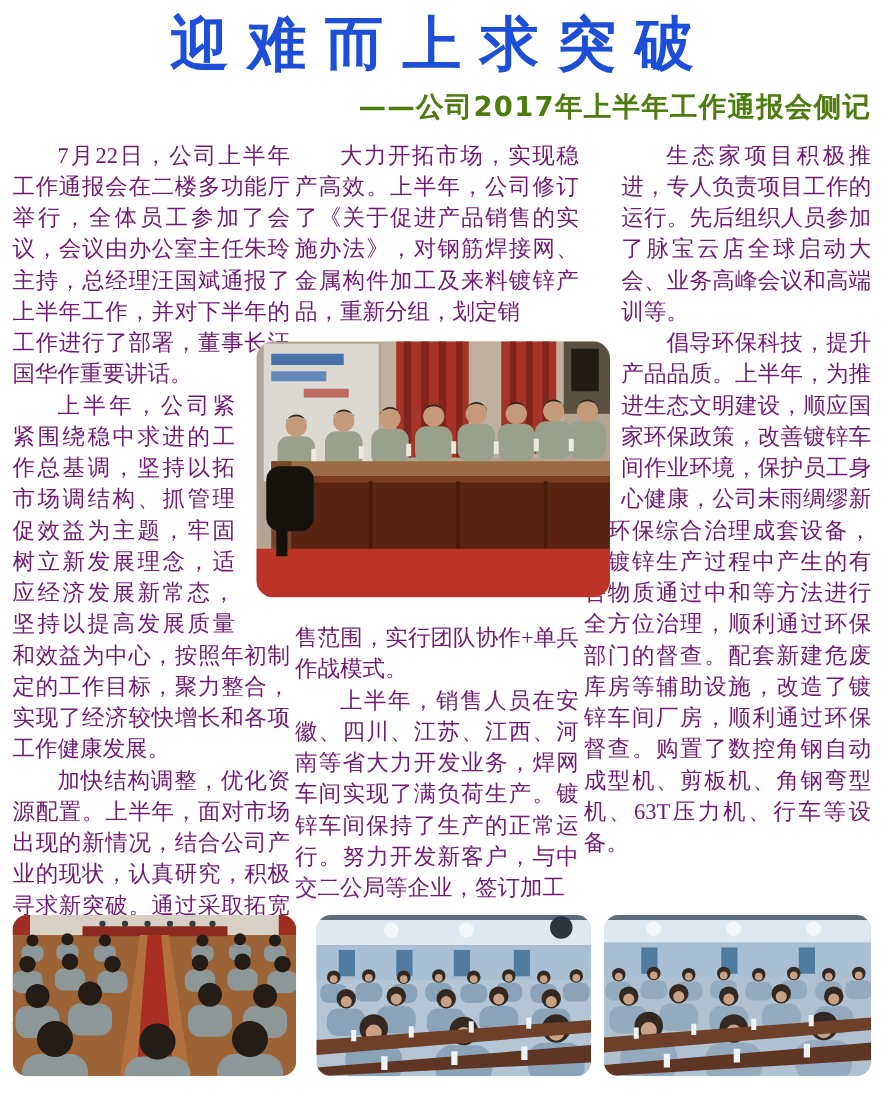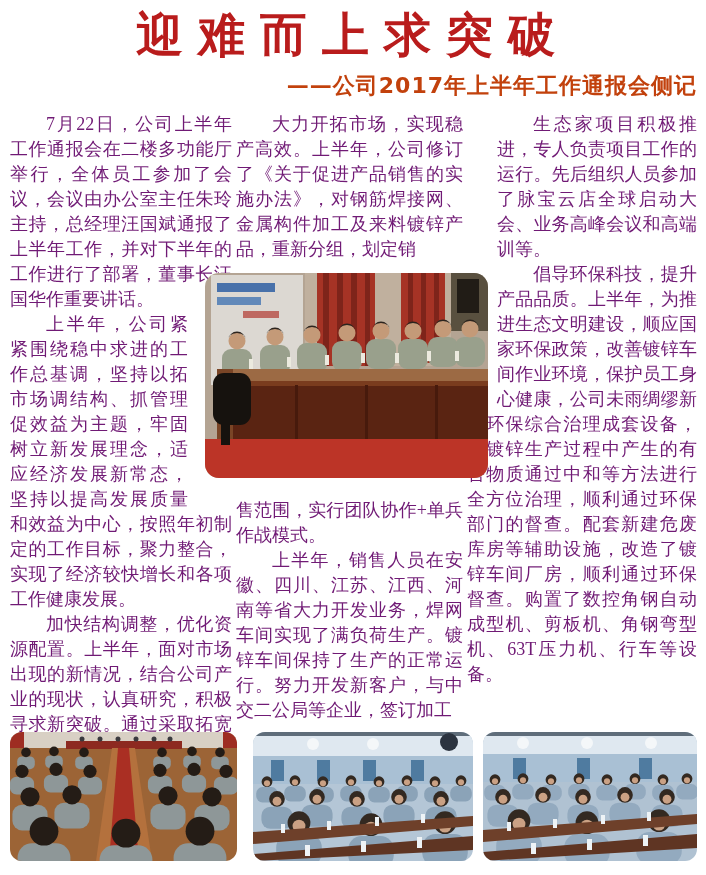--- a/index.html
+++ b/index.html
@@ -4,27 +4,27 @@
 <style>
   html,body { margin:0; padding:0; background:#ffffff; }
   .page {
     position:relative; width:706px; height:875px; background:#ffffff;
     overflow:hidden;
     font-family:"Liberation Serif","DejaVu Serif",serif;
   }
   .headline {
     position:absolute; top:4px; left:0; width:706px; text-align:center;
     font-family:"DejaVu Sans","Liberation Sans",sans-serif;
-    font-weight:900; font-size:47px; letter-spacing:15px; color:#b91c1c;
+    font-weight:900; font-size:47px; letter-spacing:15px; color:#1d4ed8;
     white-space:nowrap;
   }
   .subhead {
     position:absolute; top:71px; right:9px;
     font-family:"DejaVu Sans","Liberation Sans",sans-serif;
-    font-weight:700; font-size:22px; color:#c2410c; letter-spacing:1px;
+    font-weight:700; font-size:22px; color:#4d7c0f; letter-spacing:1px;
   }
   .cols {
     position:absolute; left:10px; top:112px; width:687px;
     display:grid; grid-template-columns:222px 227px 230px; column-gap:4px;
   }
   .col { font-size:18px; line-height:25px; text-align:justify; color:#701a75; }
   .para { margin:0; }
   .indent { text-indent:2em; }
   
   .wrap-right { float:right; width:44px; height:190px; }

